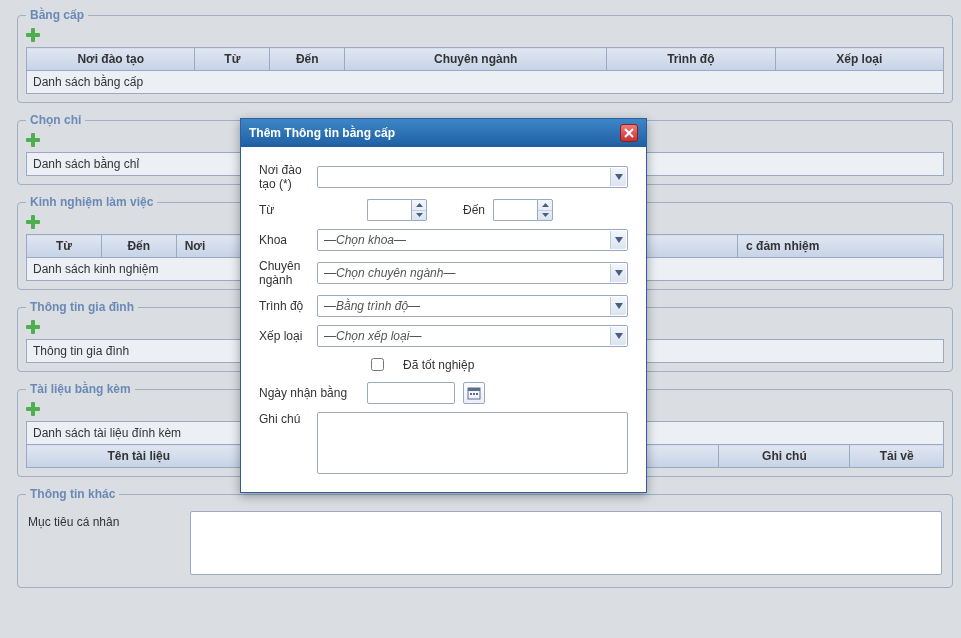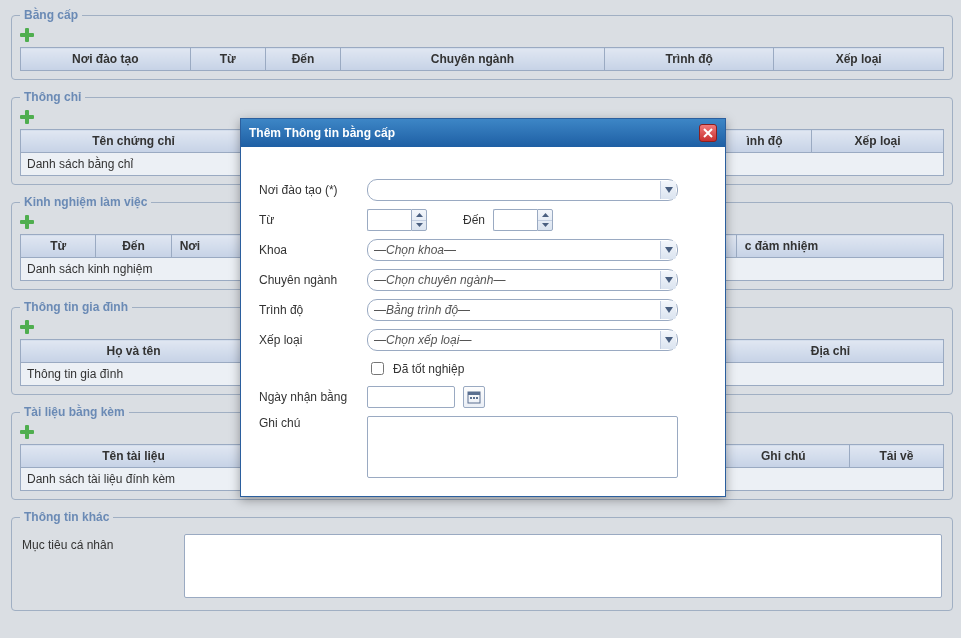--- a/index.html
+++ b/index.html
@@ -8,21 +8,21 @@
     padding: 8px;
     background: #dadee3;
     font-family: Tahoma, Arial, sans-serif;
     font-size: 12px;
     color: #333;
     width: 961px;
   }
   fieldset.panel {
     border: 1px solid #a0afc3;
     border-radius: 4px;
-    margin: 0 0 10px 3px;
+    margin: 0 0 10px 9px;
     padding: 6px 8px 8px 8px;
     background: #dadee3;
   }
   fieldset.panel > legend {
     color: #6a8ab5;
     font-weight: bold;
     padding: 0 4px;
     font-size: 12px;
   }
   .add-icon {
@@ -73,21 +73,21 @@
     resize: none;
     font: inherit;
     padding: 4px;
   }
 
   
   .modal {
     position: absolute;
     left: 240px;
     top: 118px;
-    width: 486px;
+    width: 407px;
     background: #fff;
     border: 1px solid #2b5f9e;
     box-shadow: 0 3px 10px rgba(0,0,0,.35);
     z-index: 10;
   }
   .modal-hd {
     background: linear-gradient(#3d86c6, #1e5fa4);
     color: #fff;
     font-weight: bold;
     padding: 5px 8px;
@@ -98,29 +98,29 @@
   }
   .close-btn {
     width: 18px; height: 18px;
     background: linear-gradient(#f07a7a, #c83030);
     border: 1px solid #8c1f1f;
     border-radius: 3px;
     display: flex; align-items: center; justify-content: center;
     cursor: pointer;
   }
   .close-btn svg { width: 10px; height: 10px; }
-  .modal-body { padding: 32px 18px 10px 18px; }
+  .modal-body { padding: 16px 18px 10px 18px; }
   .frow { display: flex; align-items: center; margin-bottom: 8px; }
   .flabel { width: 108px; color: #333; }
   .fctrl { flex: 1; display: flex; align-items: center; gap: 8px; }
   .combo {
     flex: 1;
     height: 22px;
     border: 1px solid #9aaac2;
-    border-radius: 10px;
+    border-radius: 2px;
     background: #fff;
     display: flex;
     align-items: center;
     justify-content: space-between;
     padding: 0 4px 0 6px;
     cursor: pointer;
   }
   .combo span.ph { color: #555; font-style: italic; }
   .combo .arrow {
     width: 16px; height: 18px;
@@ -160,21 +160,21 @@
     flex-direction: column;
     background: linear-gradient(#f3f6fb,#dbe4f0);
   }
   .spinner .spin div {
     flex:1;
     display:flex;align-items:center;justify-content:center;
     cursor:pointer;
   }
   .spinner .spin div:first-child { border-bottom:1px solid #c2cde0; }
   .spinner svg { width:7px; height:4px; }
-  .checkbox-row { display:flex; align-items:center; gap:6px; }
+  .checkbox-row { display:flex; align-items:center; gap:16px; }
   .checkbox-row input { width:13px; height:13px; }
   .date-in { width: 88px; background:#f0f3f7; border:1px solid #9aaac2; height:22px; border-radius:2px; }
   .cal-btn {
     width: 22px; height: 22px;
     border: 1px solid #9aaac2;
     border-radius: 2px;
     background: linear-gradient(#fdfdfd,#ebeff6);
     display:flex;align-items:center;justify-content:center;
     cursor:pointer;
   }
@@ -217,35 +217,32 @@
   <table class="grid">
     <tbody>
         <tr>
       <th style="width:18%">Nơi đào tạo</th>
       <th style="width:8%">Từ</th>
       <th style="width:8%">Đến</th>
       <th style="width:28%">Chuyên ngành</th>
       <th style="width:18%">Trình độ</th>
       <th style="width:18%">Xếp loại</th>
     </tr>
+    <tr>
+          <td colspan="6">Danh sách bằng cấp</td>
+        </tr>
   </tbody>
     </table>
 </fieldset>
 
 <fieldset class="panel">
-  <legend>Thông chỉ</legend>
+  <legend>Chọn chỉ</legend>
   <span class="add-icon"></span>
   <table class="grid">
     <tbody>
-        <tr>
-      <th style="width:24%">Tên chứng chỉ</th>
-      <th style="width:50%"></th>
-      <th style="width:10%">ình độ</th>
-      <th style="width:14%">Xếp loại</th>
-    </tr>
     <tr>
           <td colspan="4">Danh sách bằng chỉ</td>
         </tr>
   </tbody>
     </table>
 </fieldset>
 
 <fieldset class="panel">
   <legend>Kinh nghiệm làm việc</legend>
   <span class="add-icon"></span>
@@ -263,46 +260,41 @@
         </tr>
   </tbody>
     </table>
 </fieldset>
 
 <fieldset class="panel">
   <legend>Thông tin gia đình</legend>
   <span class="add-icon"></span>
   <table class="grid">
     <tbody>
-        <tr>
-      <th style="width:24%">Họ và tên</th>
-      <th style="width:50%"></th>
-      <th style="width:24%">Địa chỉ</th>
-    </tr>
     <tr>
           <td colspan="3">Thông tin gia đình</td>
         </tr>
   </tbody>
     </table>
 </fieldset>
 
 <fieldset class="panel">
   <legend>Tài liệu bằng kèm</legend>
   <span class="add-icon"></span>
   <table class="grid">
     <tbody>
         <tr>
+          <td colspan="4">Danh sách tài liệu đính kèm</td>
+        </tr>
+    <tr>
       <th style="width:24%">Tên tài liệu</th>
       <th style="width:50%"></th>
       <th style="width:14%">Ghi chú</th>
       <th style="width:10%">Tải về</th>
     </tr>
-    <tr>
-          <td colspan="4">Danh sách tài liệu đính kèm</td>
-        </tr>
   </tbody>
     </table>
 </fieldset>
 
 <fieldset class="panel">
   <legend>Thông tin khác</legend>
   <div class="other-row">
     <div class="other-label">Mục tiêu cá nhân</div>
     <textarea class="other-ta" style=""></textarea>
   </div>

